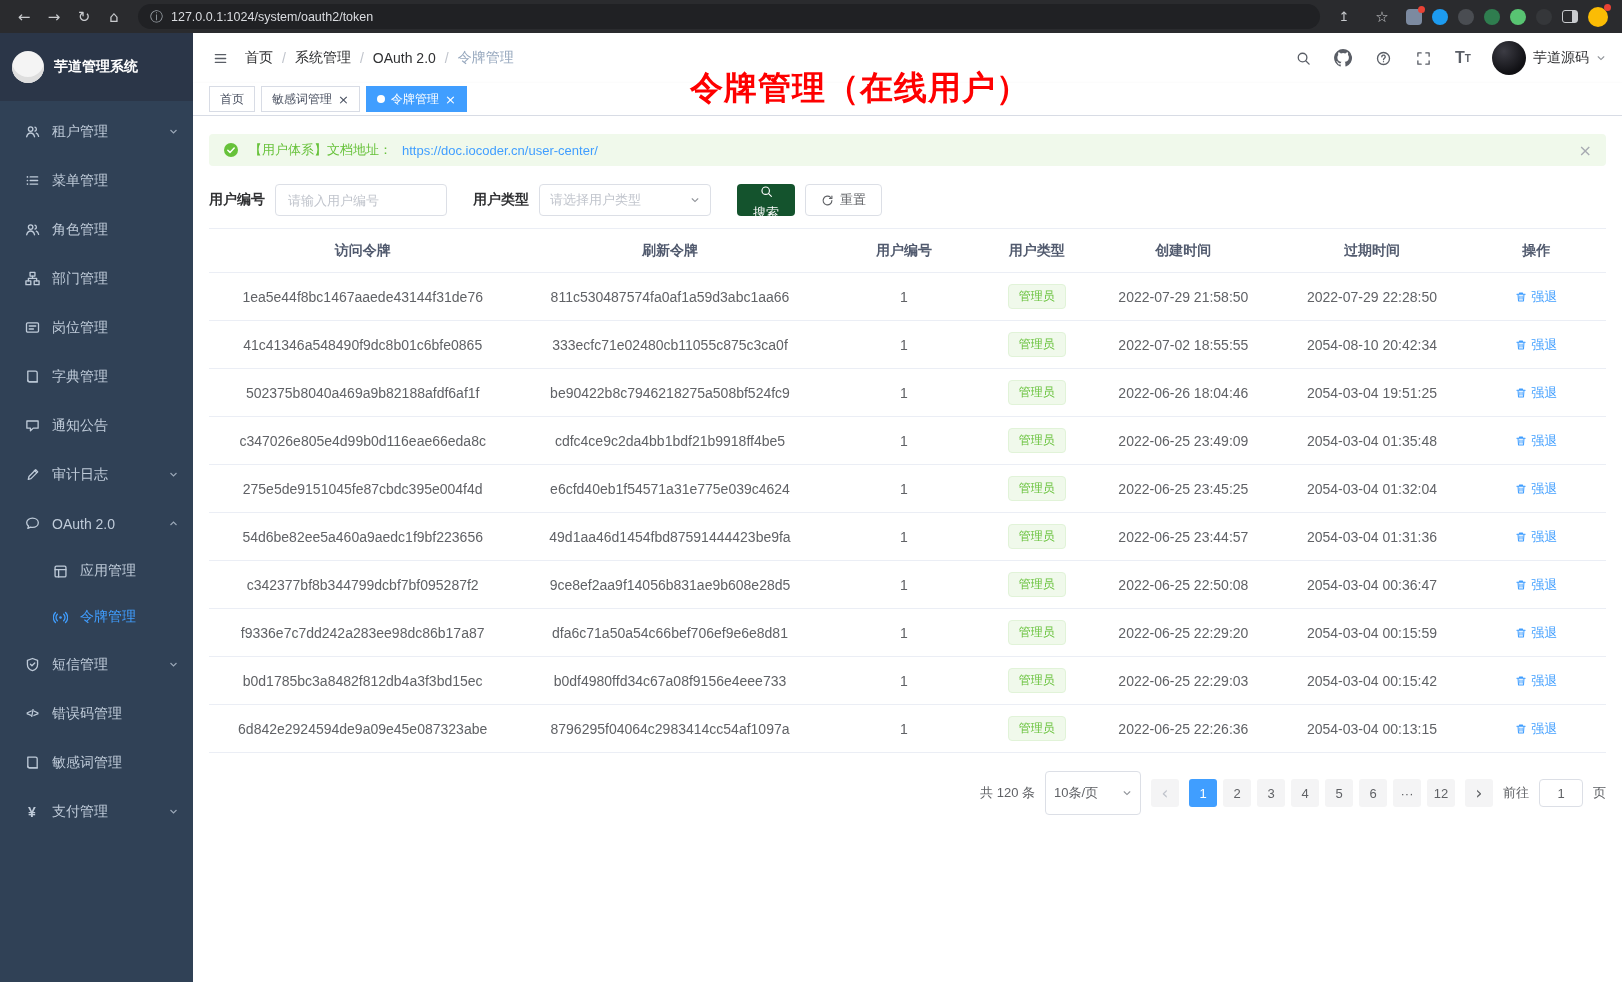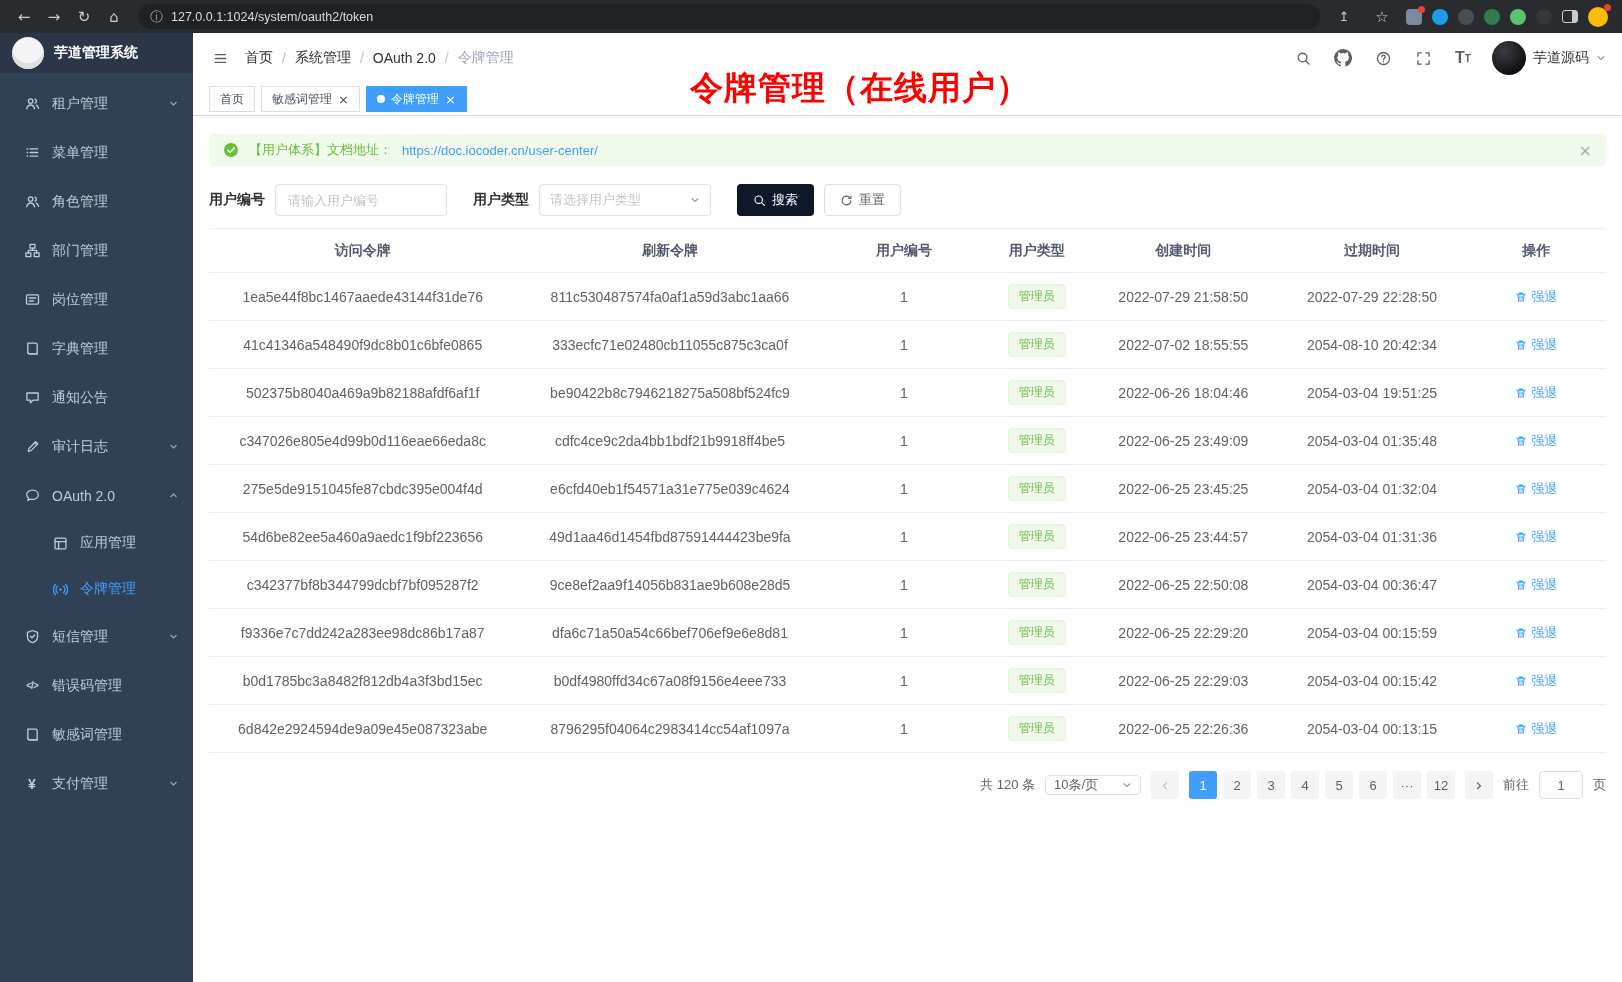--- a/index.html
+++ b/index.html
@@ -20,21 +20,21 @@
   .ext-sq { border-radius:4px; }
   .red-badge::after { content:""; position:absolute; right:-3px; top:-3px; width:7px; height:7px; border-radius:50%; background:#e94235; }
   .panel-icon { width:16px; height:13px; border:1.5px solid #c9cbce; border-radius:3px; position:relative; }
   .panel-icon::after { content:""; position:absolute; right:0; top:0; bottom:0; width:5px; background:#c9cbce; }
 
   
   .app { flex:1; display:flex; min-height:0; }
 
   
   .sidebar { width:193px; flex:none; background:#304156; color:#bfcbd9; display:flex; flex-direction:column; }
-  .logo { height:40px; flex:none; display:flex; align-items:center; gap:10px; padding:0 12px; background:#2b3648; }
+  .logo { height:68px; flex:none; display:flex; align-items:center; gap:10px; padding:0 12px; background:#2b3648; }
   .logo-avatar { width:32px; height:32px; border-radius:50%; background:#f4f4f4; flex:none;
     box-shadow:inset 0 -6px 0 #dedede; }
   .logo-title { color:#fff; font-size:14px; font-weight:700; white-space:nowrap; }
   .menu { flex:1; padding-top:6px; overflow:hidden; }
   .menu-item { height:49px; display:flex; align-items:center; gap:12px; padding:0 14px 0 24px;
     font-size:14px; cursor:pointer; white-space:nowrap; }
   .menu-item .menu-icon { width:16px; display:flex; align-items:center; justify-content:center; flex:none; }
   .menu-item .menu-chevron { margin-left:auto; opacity:.75; display:flex; }
   .menu-item .menu-chevron.up { transform:rotate(180deg); }
   .menu-item.sub { height:46px; padding-left:52px; }
@@ -77,21 +77,21 @@
   .filters { display:flex; align-items:center; gap:10px; margin:18px 0 4px; }
   .f-label { font-size:14px; font-weight:700; color:#303133; }
   .f-input { width:172px; height:32px; border:1px solid #dcdfe6; border-radius:4px; padding:0 12px;
     font-size:13px; color:#606266; outline:none; font-family:inherit; }
   .f-input::placeholder { color:#c0c4cc; }
   .f-select { width:172px; height:32px; border:1px solid #dcdfe6; border-radius:4px; display:flex;
     align-items:center; justify-content:space-between; padding:0 10px; font-size:13px; color:#c0c4cc; cursor:pointer; }
   .ml { margin-left:16px; }
   .btn { height:32px; border-radius:4px; display:inline-flex; align-items:center; gap:6px; padding:0 15px;
     font-size:13px; cursor:pointer; border:1px solid transparent; font-family:inherit; }
-  .btn-primary { background:#0f172a; color:#fff; }
+  .btn-primary { background:#14532d; color:#fff;flex-direction:column; }
   .btn-plain { background:#fff; border-color:#dcdfe6; color:#606266; }
   .btn-icon { display:flex; }
   .btn-icon svg { width:13px; height:13px; }
 
   .data-table { width:100%; border-collapse:collapse; table-layout:fixed; margin-top:12px; }
   .data-table th { height:44px; font-size:14px; font-weight:700; color:#515a6e;
     border-top:1px solid #ebeef5; border-bottom:1px solid #ebeef5; text-align:center; }
   .data-table td { height:48px; font-size:14px; color:#606266; text-align:center; border-bottom:1px solid #ebeef5;
     overflow:hidden; text-overflow:ellipsis; white-space:nowrap; }
   .badge { display:inline-block; padding:3px 10px; font-size:12px; border-radius:4px;
@@ -100,21 +100,21 @@
   .action-link svg { width:12px; height:12px; }
 
   .pagination { display:flex; align-items:center; justify-content:flex-end; gap:10px; margin-top:18px;
     font-size:13px; color:#606266; }
   .pages { display:flex; gap:6px; }
   .page-btn { min-width:28px; height:28px; padding:0 5px; border-radius:3px; background:#f4f4f5;
     display:inline-flex; align-items:center; justify-content:center; font-size:13px; color:#606266; cursor:pointer; }
   .page-btn.active { background:#409eff; color:#fff; }
   .page-btn.disabled { color:#c0c4cc; }
   .page-btn.arrow { font-size:17px; }
-  .page-sizer { width:96px; height:20px; border:1px solid #dcdfe6; border-radius:4px; display:flex;
+  .page-sizer { width:96px; height:44px; border:1px solid #dcdfe6; border-radius:4px; display:flex;
     align-items:center; justify-content:space-between; padding:0 8px; cursor:pointer; color:#606266; }
   .goto-input { width:44px; height:28px; border:1px solid #dcdfe6; border-radius:4px; text-align:center;
     font-size:13px; color:#606266; outline:none; font-family:inherit; }
 
   .annotation { position:absolute; top:66px; left:690px; font-size:33px; font-weight:700; color:#fe0000;
     z-index:60; letter-spacing:1px; white-space:nowrap; }
 </style>
 </head>
 <body>
 

